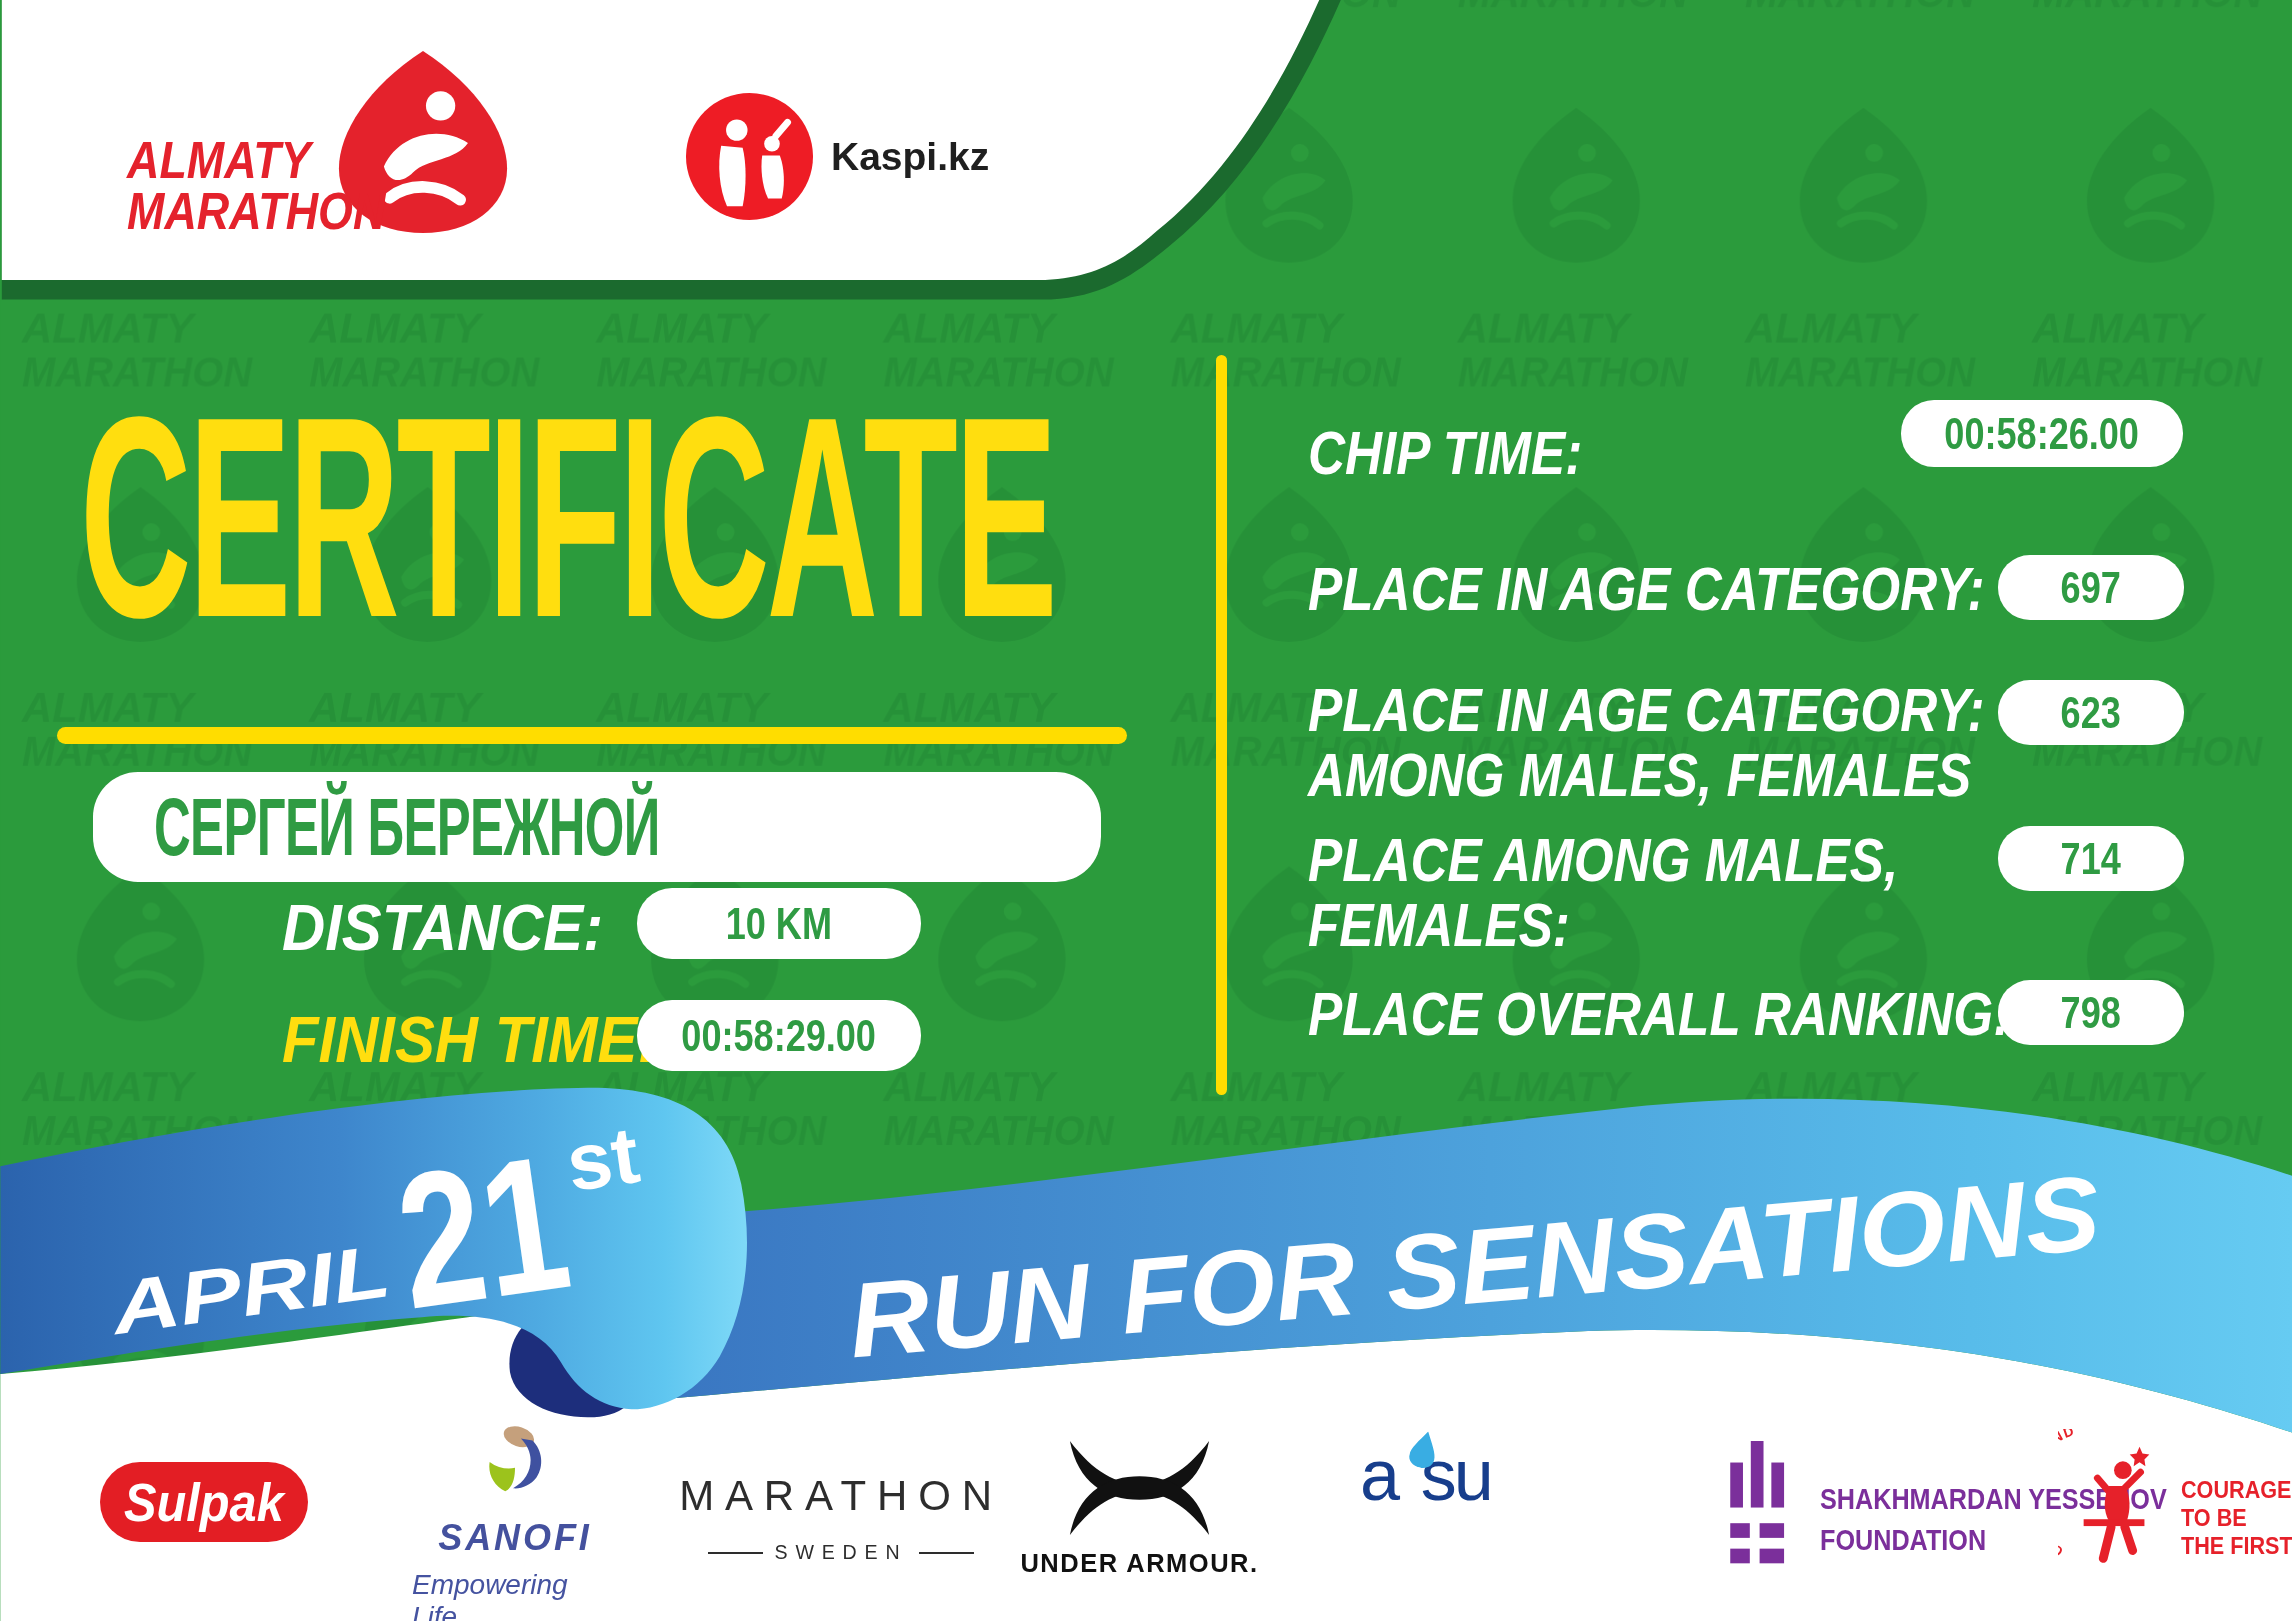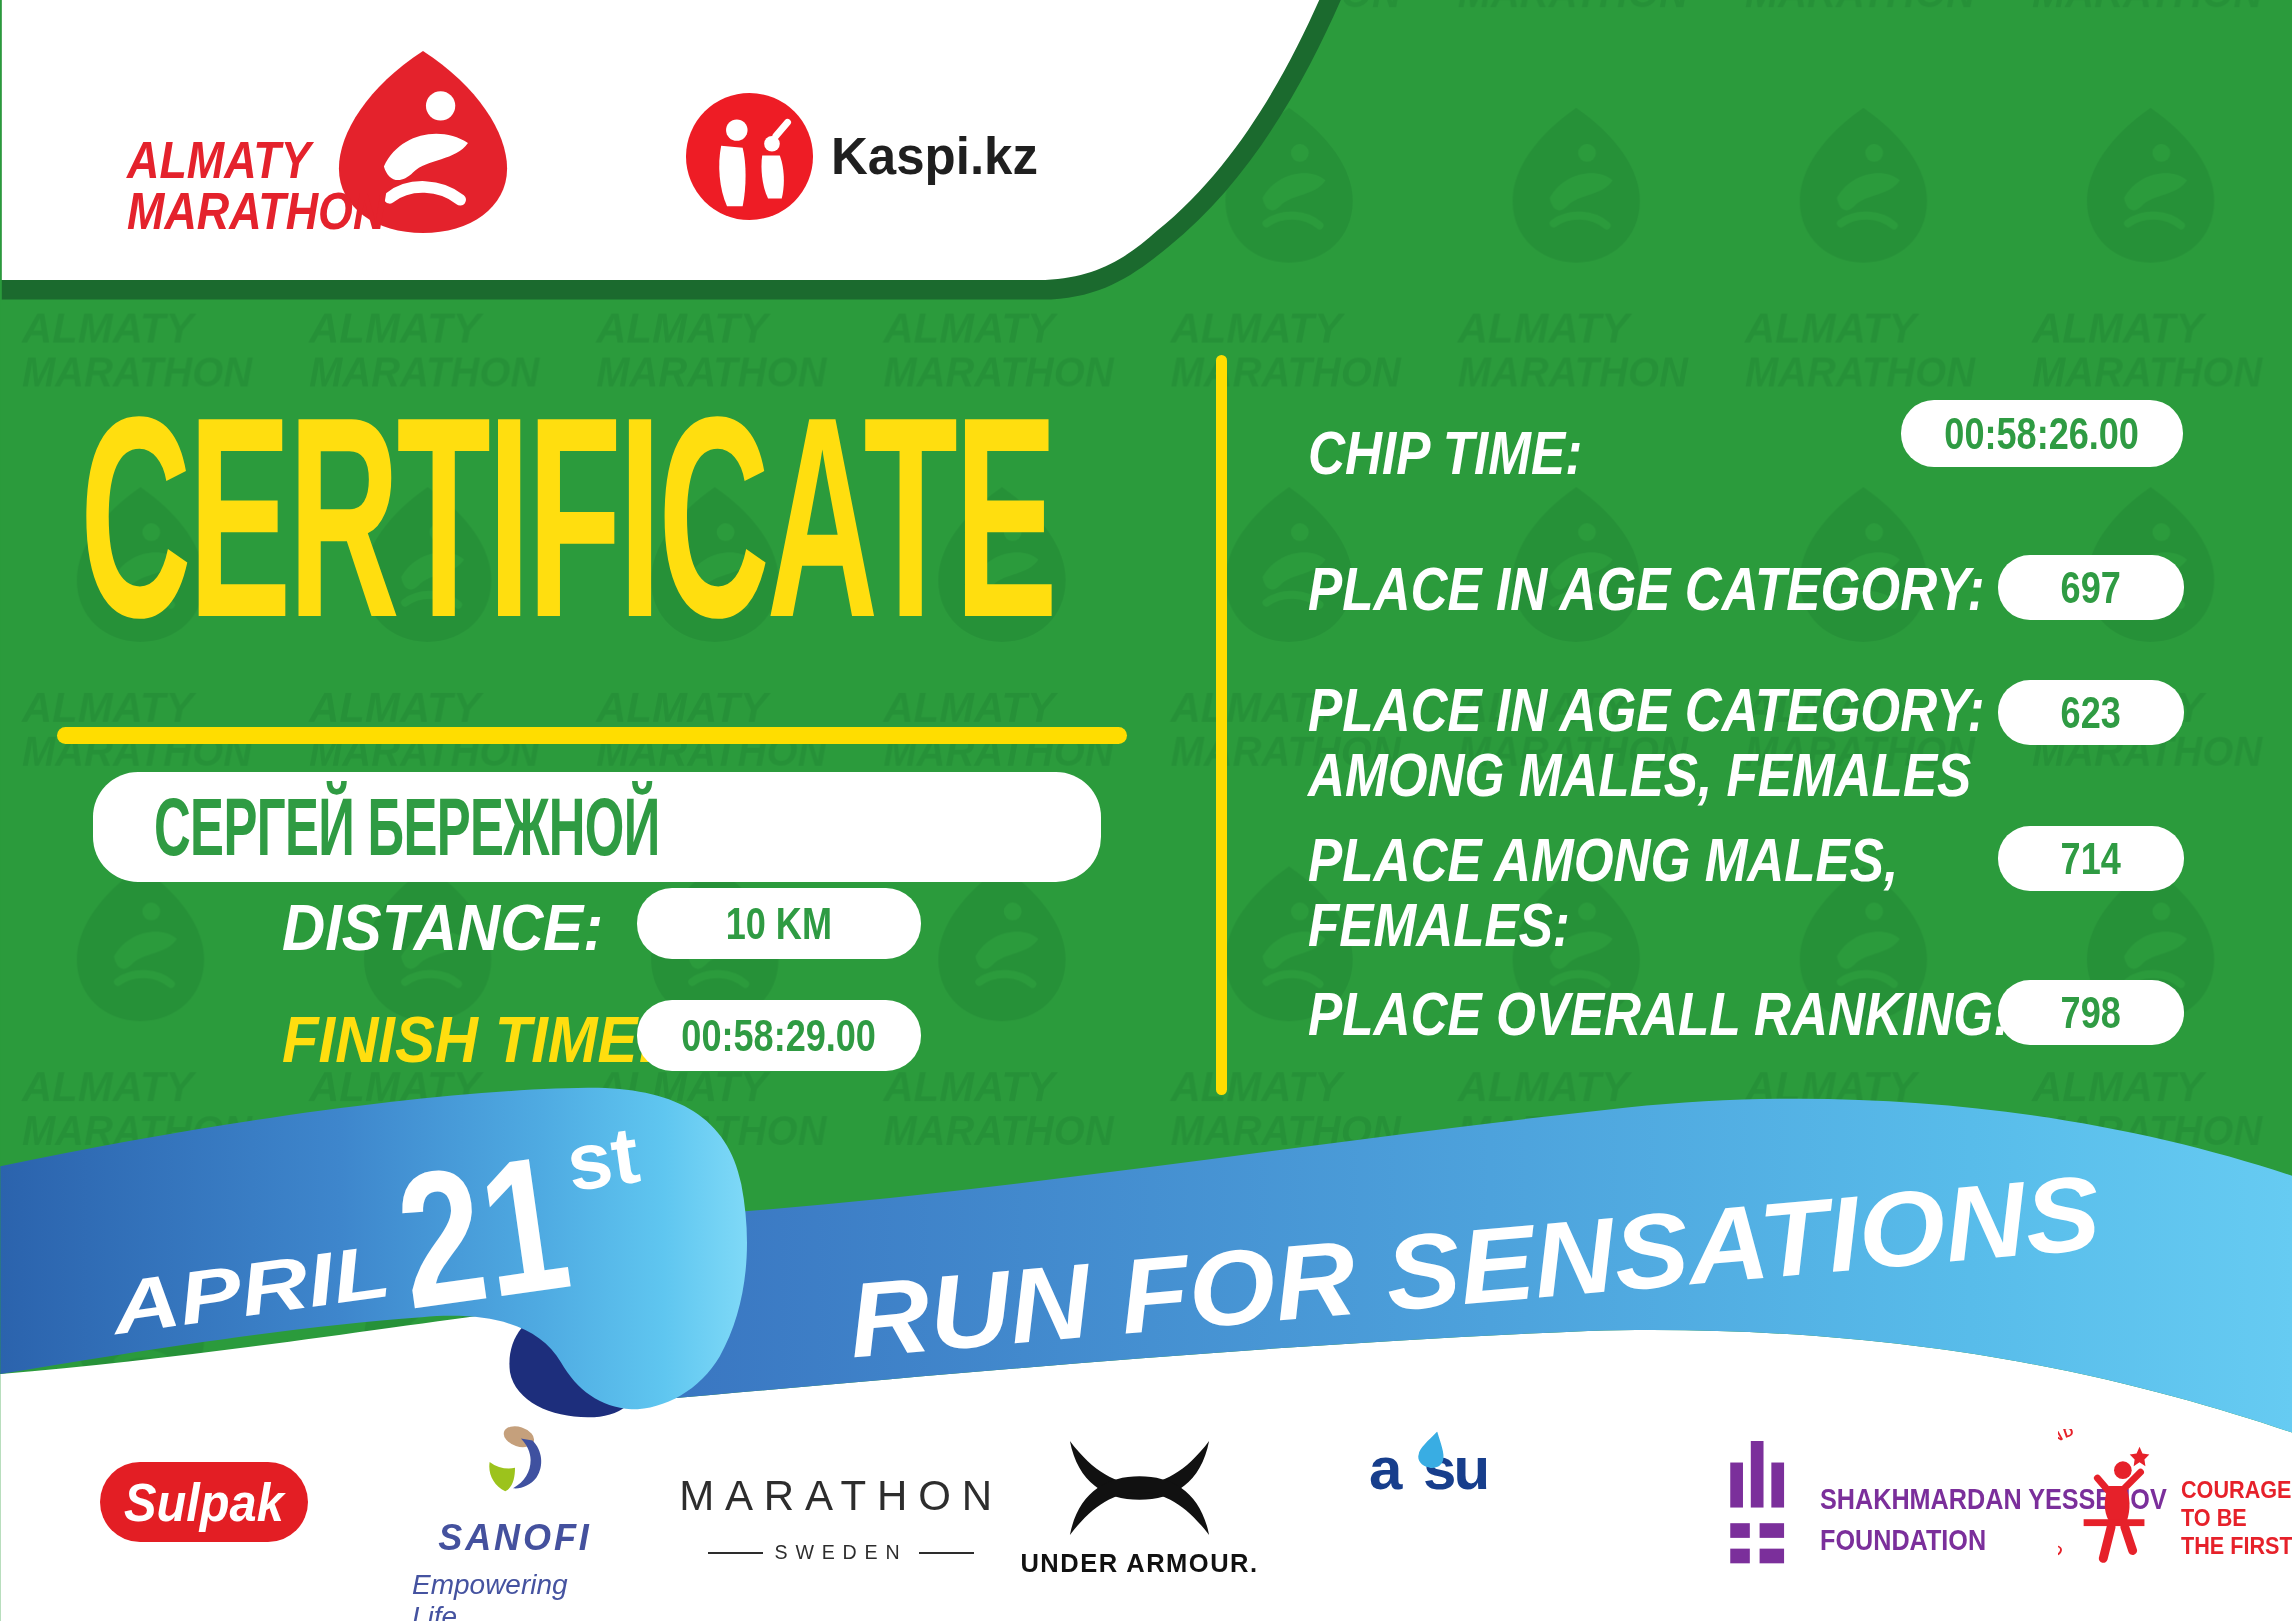--- a/index.html
+++ b/index.html
@@ -23,24 +23,24 @@
   
   .sp-sulpak{left:100px;top:1462px;width:208px;height:80px;background:#E31E24;border-radius:40px;display:flex;align-items:center;justify-content:center;}
   .sp-sulpak span{color:#fff;font-size:53px;font-weight:bold;font-style:italic;transform:scaleX(0.92);}
   .sanofi-name{font-size:36px;letter-spacing:2.9px;color:#44519E;font-weight:bold;}
   .sanofi-tag{font-size:28px;font-style:italic;color:#4553A0;}
   .ori-name{font-size:42px;letter-spacing:10.8px;color:#2D2D2D;font-weight:400;white-space:nowrap;}
   .ori-sub{display:flex;align-items:center;gap:11.8px;color:#2D2D2D;}
   .ori-sub .ln{width:55px;height:2px;background:#2D2D2D;}
   .ori-sub span{font-size:19.6px;letter-spacing:7.8px;}
   .ua-text{font-size:25.5px;font-weight:bold;letter-spacing:1.5px;color:#111;white-space:nowrap;}
-  .asu{font-size:60px;font-weight:bold;color:#173E8C;letter-spacing:-2.9px;line-height:1;margin-left:9px;}
+  .asu{font-size:72px;font-weight:normal;color:#173E8C;letter-spacing:-2.9px;line-height:1;}
   .yes-text{font-size:30px;font-weight:bold;color:#7B2F9B;line-height:41px;transform:scaleX(0.84);transform-origin:left top;white-space:nowrap;}
   .courage-text{font-size:23.5px;font-weight:bold;color:#E6212A;line-height:28px;transform:scaleX(0.92);transform-origin:left top;white-space:nowrap;}
-  .kaspi-label{font-size:51px;font-weight:bold;color:#1F1F1F;line-height:127px;white-space:nowrap;text-align:right;}
+  .kaspi-label{font-size:39px;font-weight:bold;color:#1F1F1F;line-height:127px;white-space:nowrap;text-align:right;}
   .almaty-red{font-size:51px;font-weight:bold;font-style:italic;color:#E4222C;line-height:51px;transform:scaleX(0.88);transform-origin:left top;white-space:nowrap;}
 </style>
 </head>
 <body>
 
 <div class="canvas">
 
   <svg class="abs" style="left:0;top:0" width="2293" height="1621" viewBox="0 0 2339 1654">
     <defs>
       <pattern id="wm" width="293" height="387" patternUnits="userSpaceOnUse" patternTransform="translate(20,98)">

